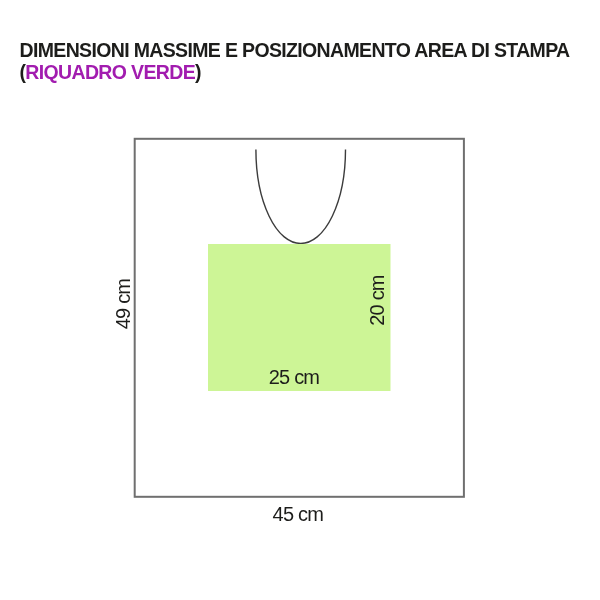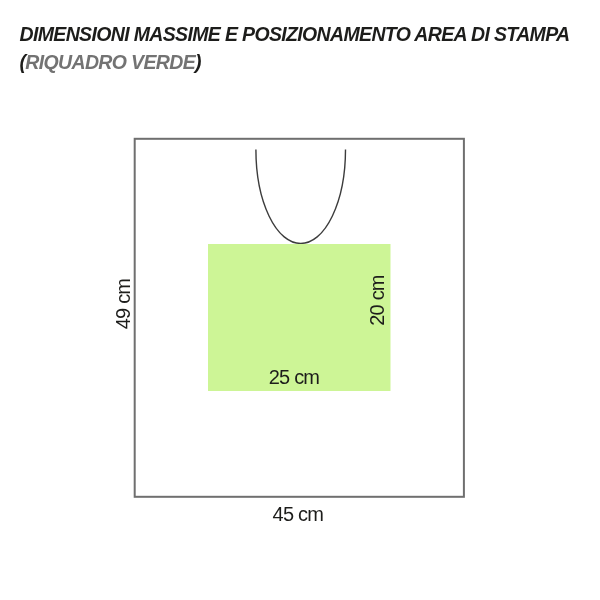--- a/index.html
+++ b/index.html
@@ -1,18 +1,18 @@
 <!DOCTYPE html>
 <html><head>
 <meta charset="utf-8">
 <style>
   html,body{margin:0;padding:0;background:#ffffff;width:600px;height:600px;overflow:hidden;}
   body{font-family:"Liberation Sans", sans-serif;position:relative;}
-  .title{position:absolute;left:19.5px;top:20px;font-weight:bold;font-size:19.5px;line-height:28px;color:#1d1d1b;letter-spacing:-0.65px;white-space:nowrap;font-style:italic;}
-  .red{color:#737373;}
+  .title{position:absolute;left:19.5px;top:39px;font-weight:bold;font-size:19.5px;line-height:22px;color:#1d1d1b;letter-spacing:-0.65px;white-space:nowrap;}
+  .red{color:#a21caf;}
 </style>
 </head>
 <body>
 
 <div class="title">DIMENSIONI MASSIME E POSIZIONAMENTO AREA DI STAMPA<br>(<span class="red">RIQUADRO VERDE</span>)</div>
 
 <svg width="600" height="600" viewBox="0 0 600 600" style="position:absolute;left:0;top:0;" xmlns="http://www.w3.org/2000/svg">
 
   <rect x="134.7" y="138.8" width="329.2" height="358" fill="none" stroke="#6f6f6f" stroke-width="2"></rect>
 

